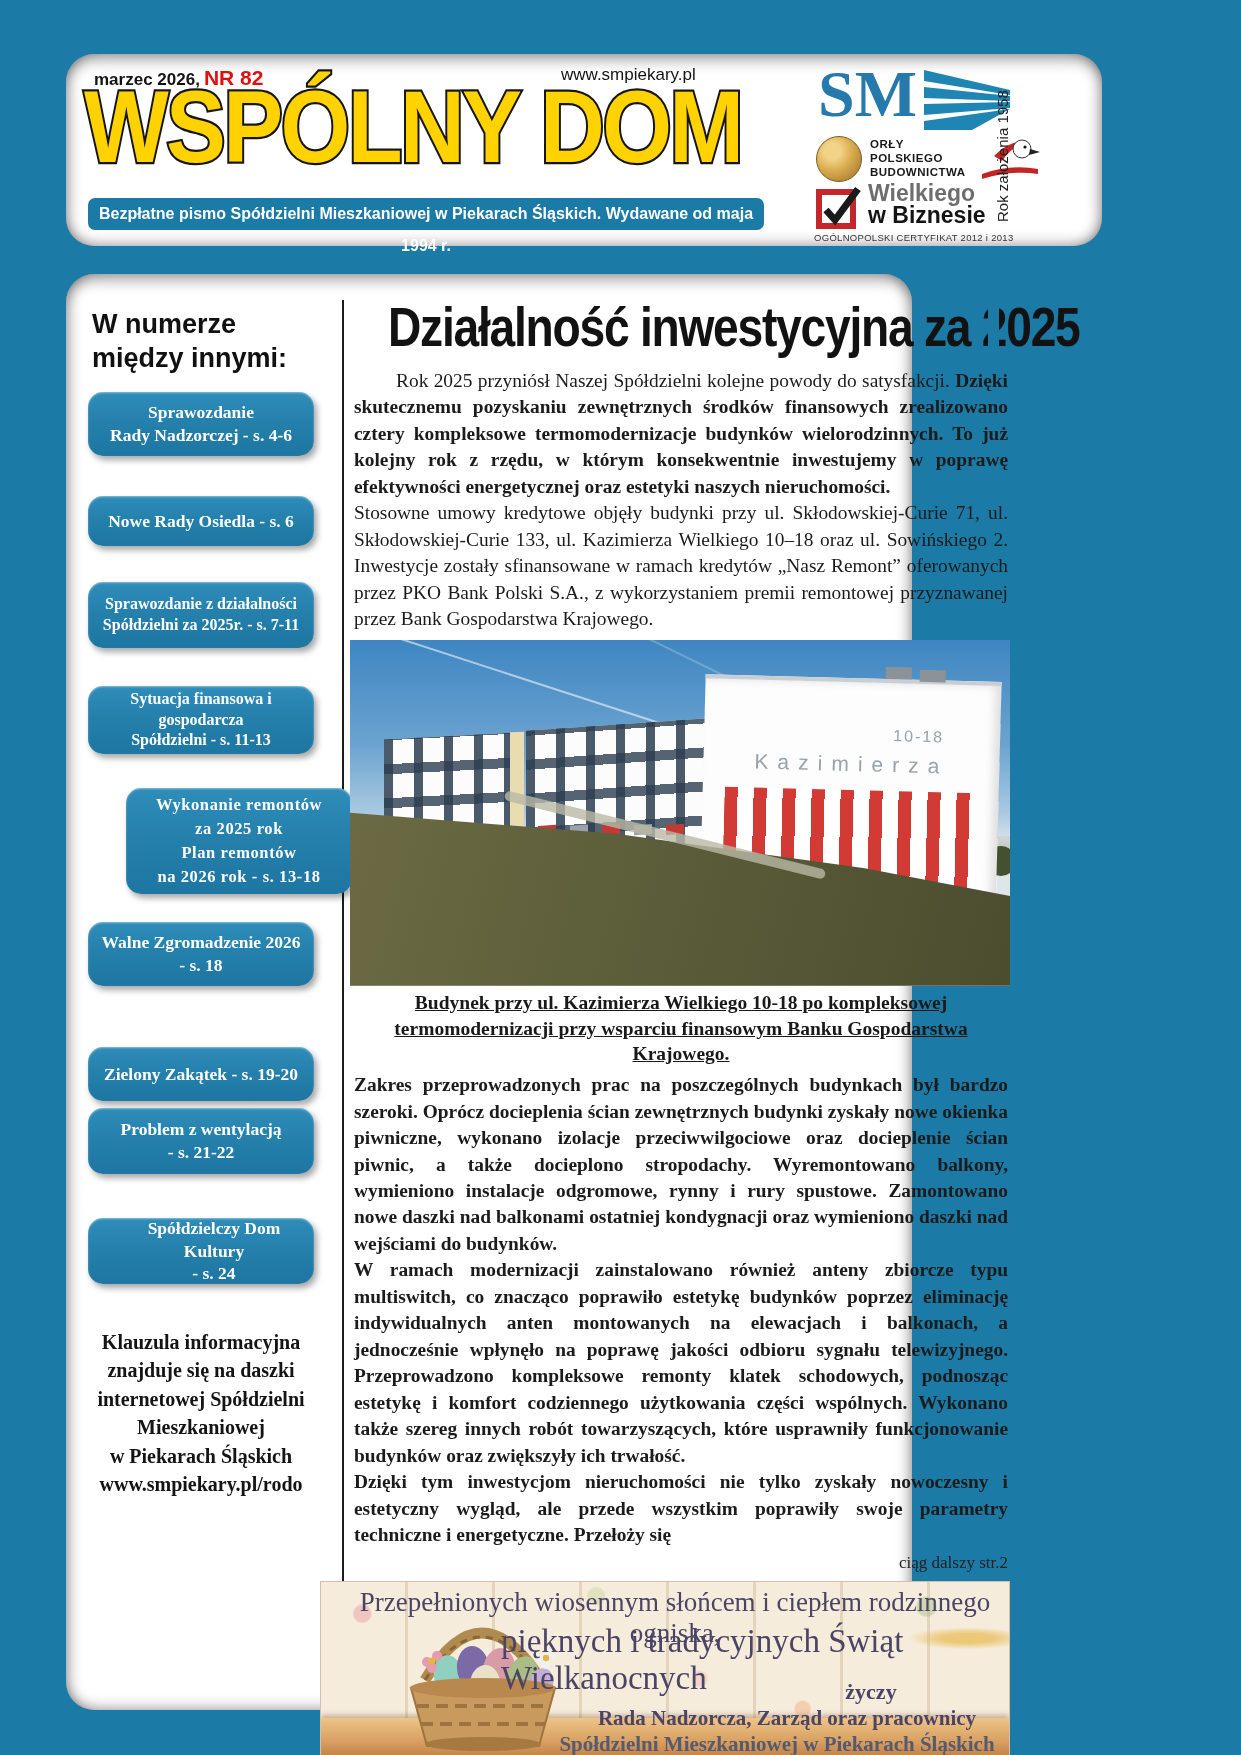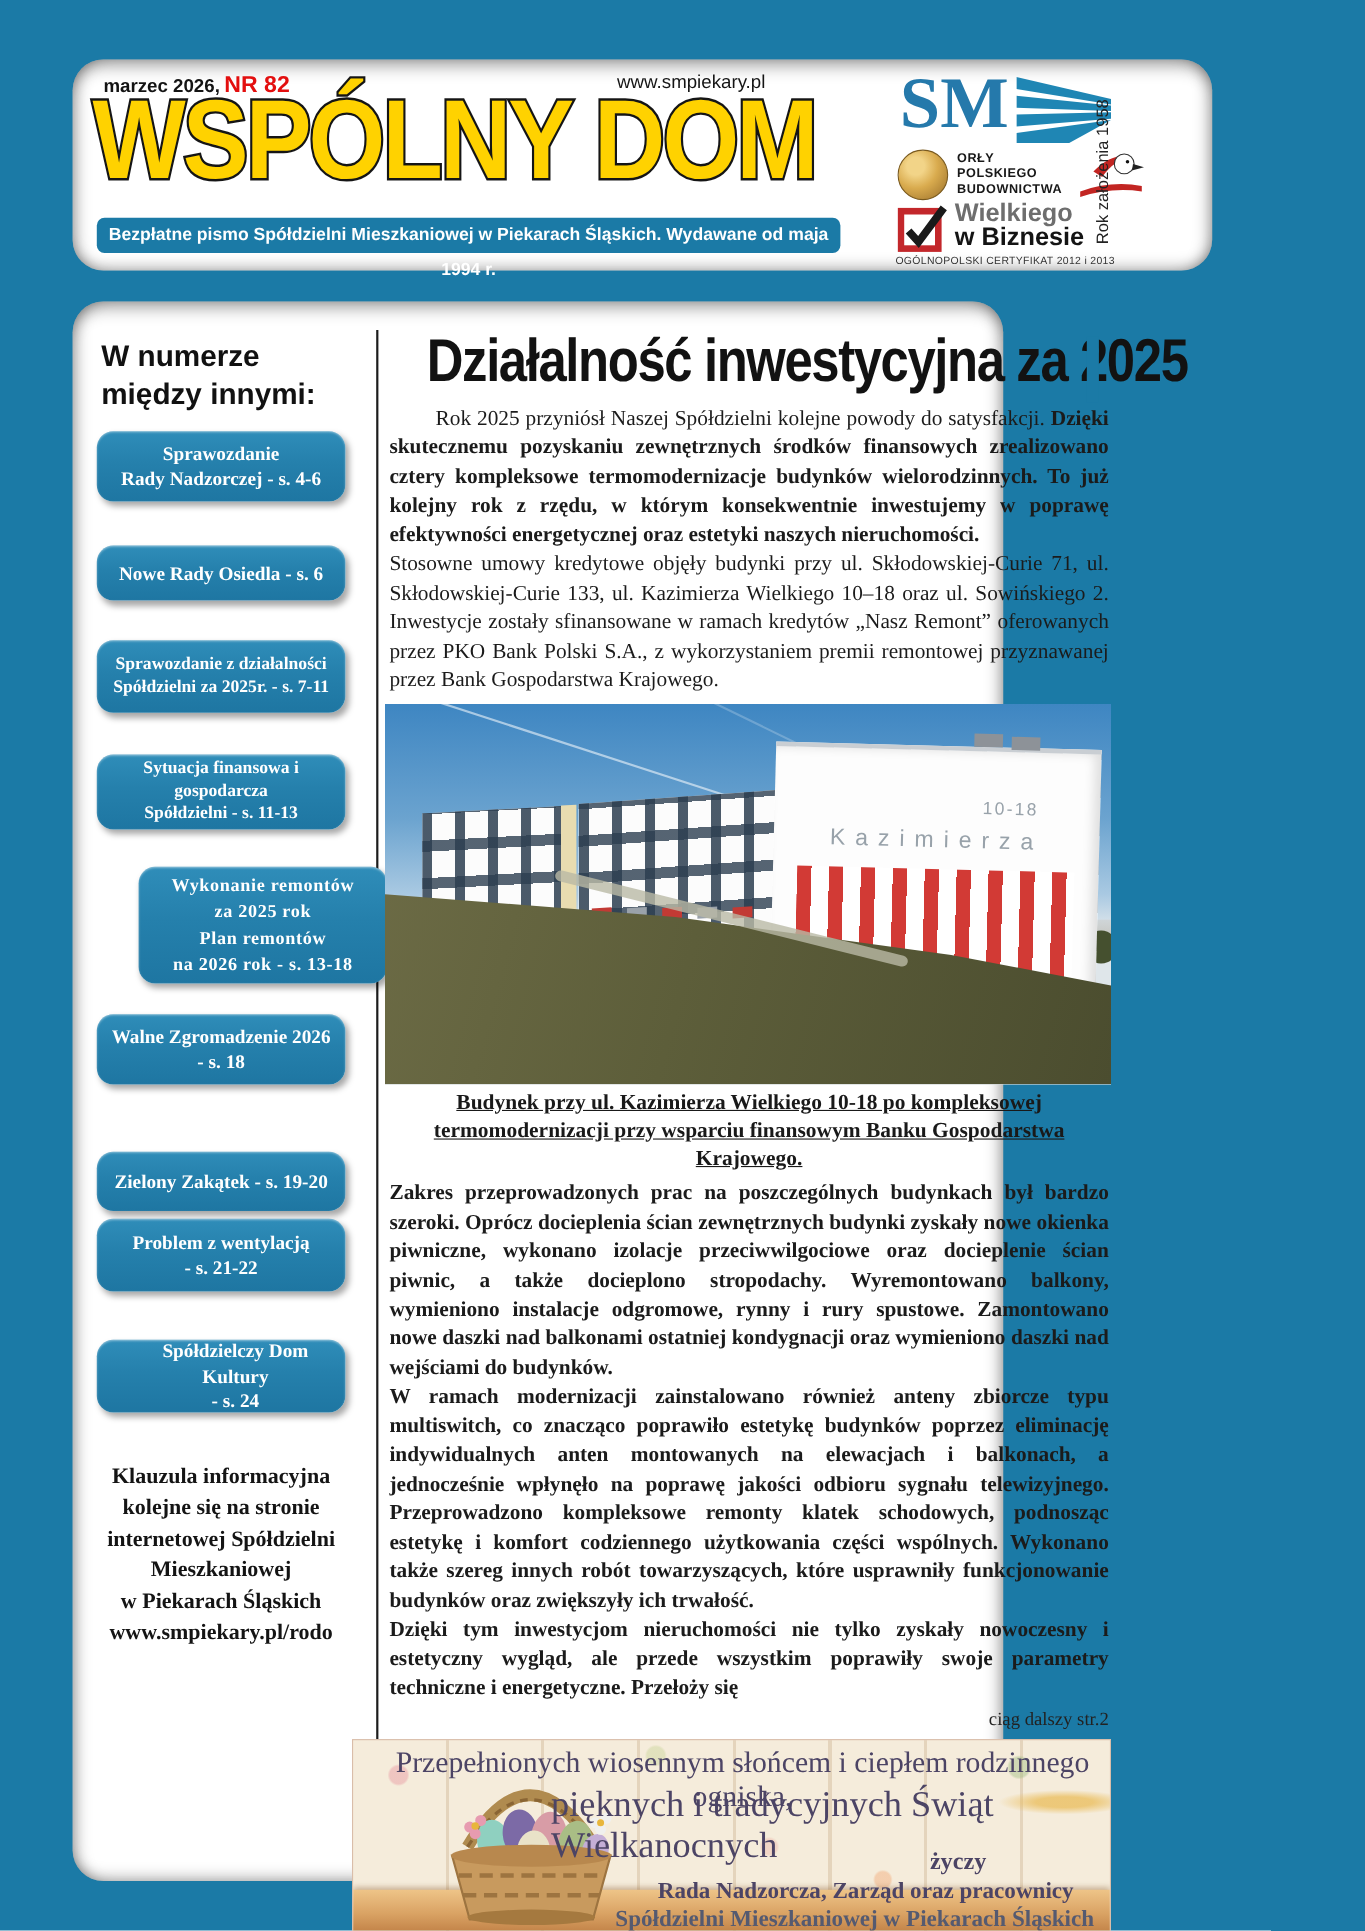--- a/index.html
+++ b/index.html
@@ -238,21 +238,21 @@
 Plan remontów
 na 2026 rok - s. 13-18</div>
     <div class="toc-btn" style="top:648px;height:64px;">Walne Zgromadzenie 2026
 - s. 18</div>
     <div class="toc-btn" style="top:750px;height:54px;margin-top:23px;">Zielony Zakątek - s. 19-20</div>
     <div class="toc-btn" style="top:834px;height:66px;">Problem z wentylacją
 - s. 21-22</div>
     <div class="toc-btn" style="top:944px;height:66px;padding-left:30px;">Spółdzielczy Dom Kultury
 - s. 24</div>
     <div class="toc-note">Klauzula informacyjna
-kolejne się na stronie
+znajduje się na daszki
 internetowej Spółdzielni
 Mieszkaniowej
 w Piekarach Śląskich
 www.smpiekary.pl/rodo</div>
   </div>
 
   <div class="article">
     <div class="headline-row">
       <div class="headline">Działalność inwestycyjna za 2025</div>
       <div class="headline-bar"></div>

